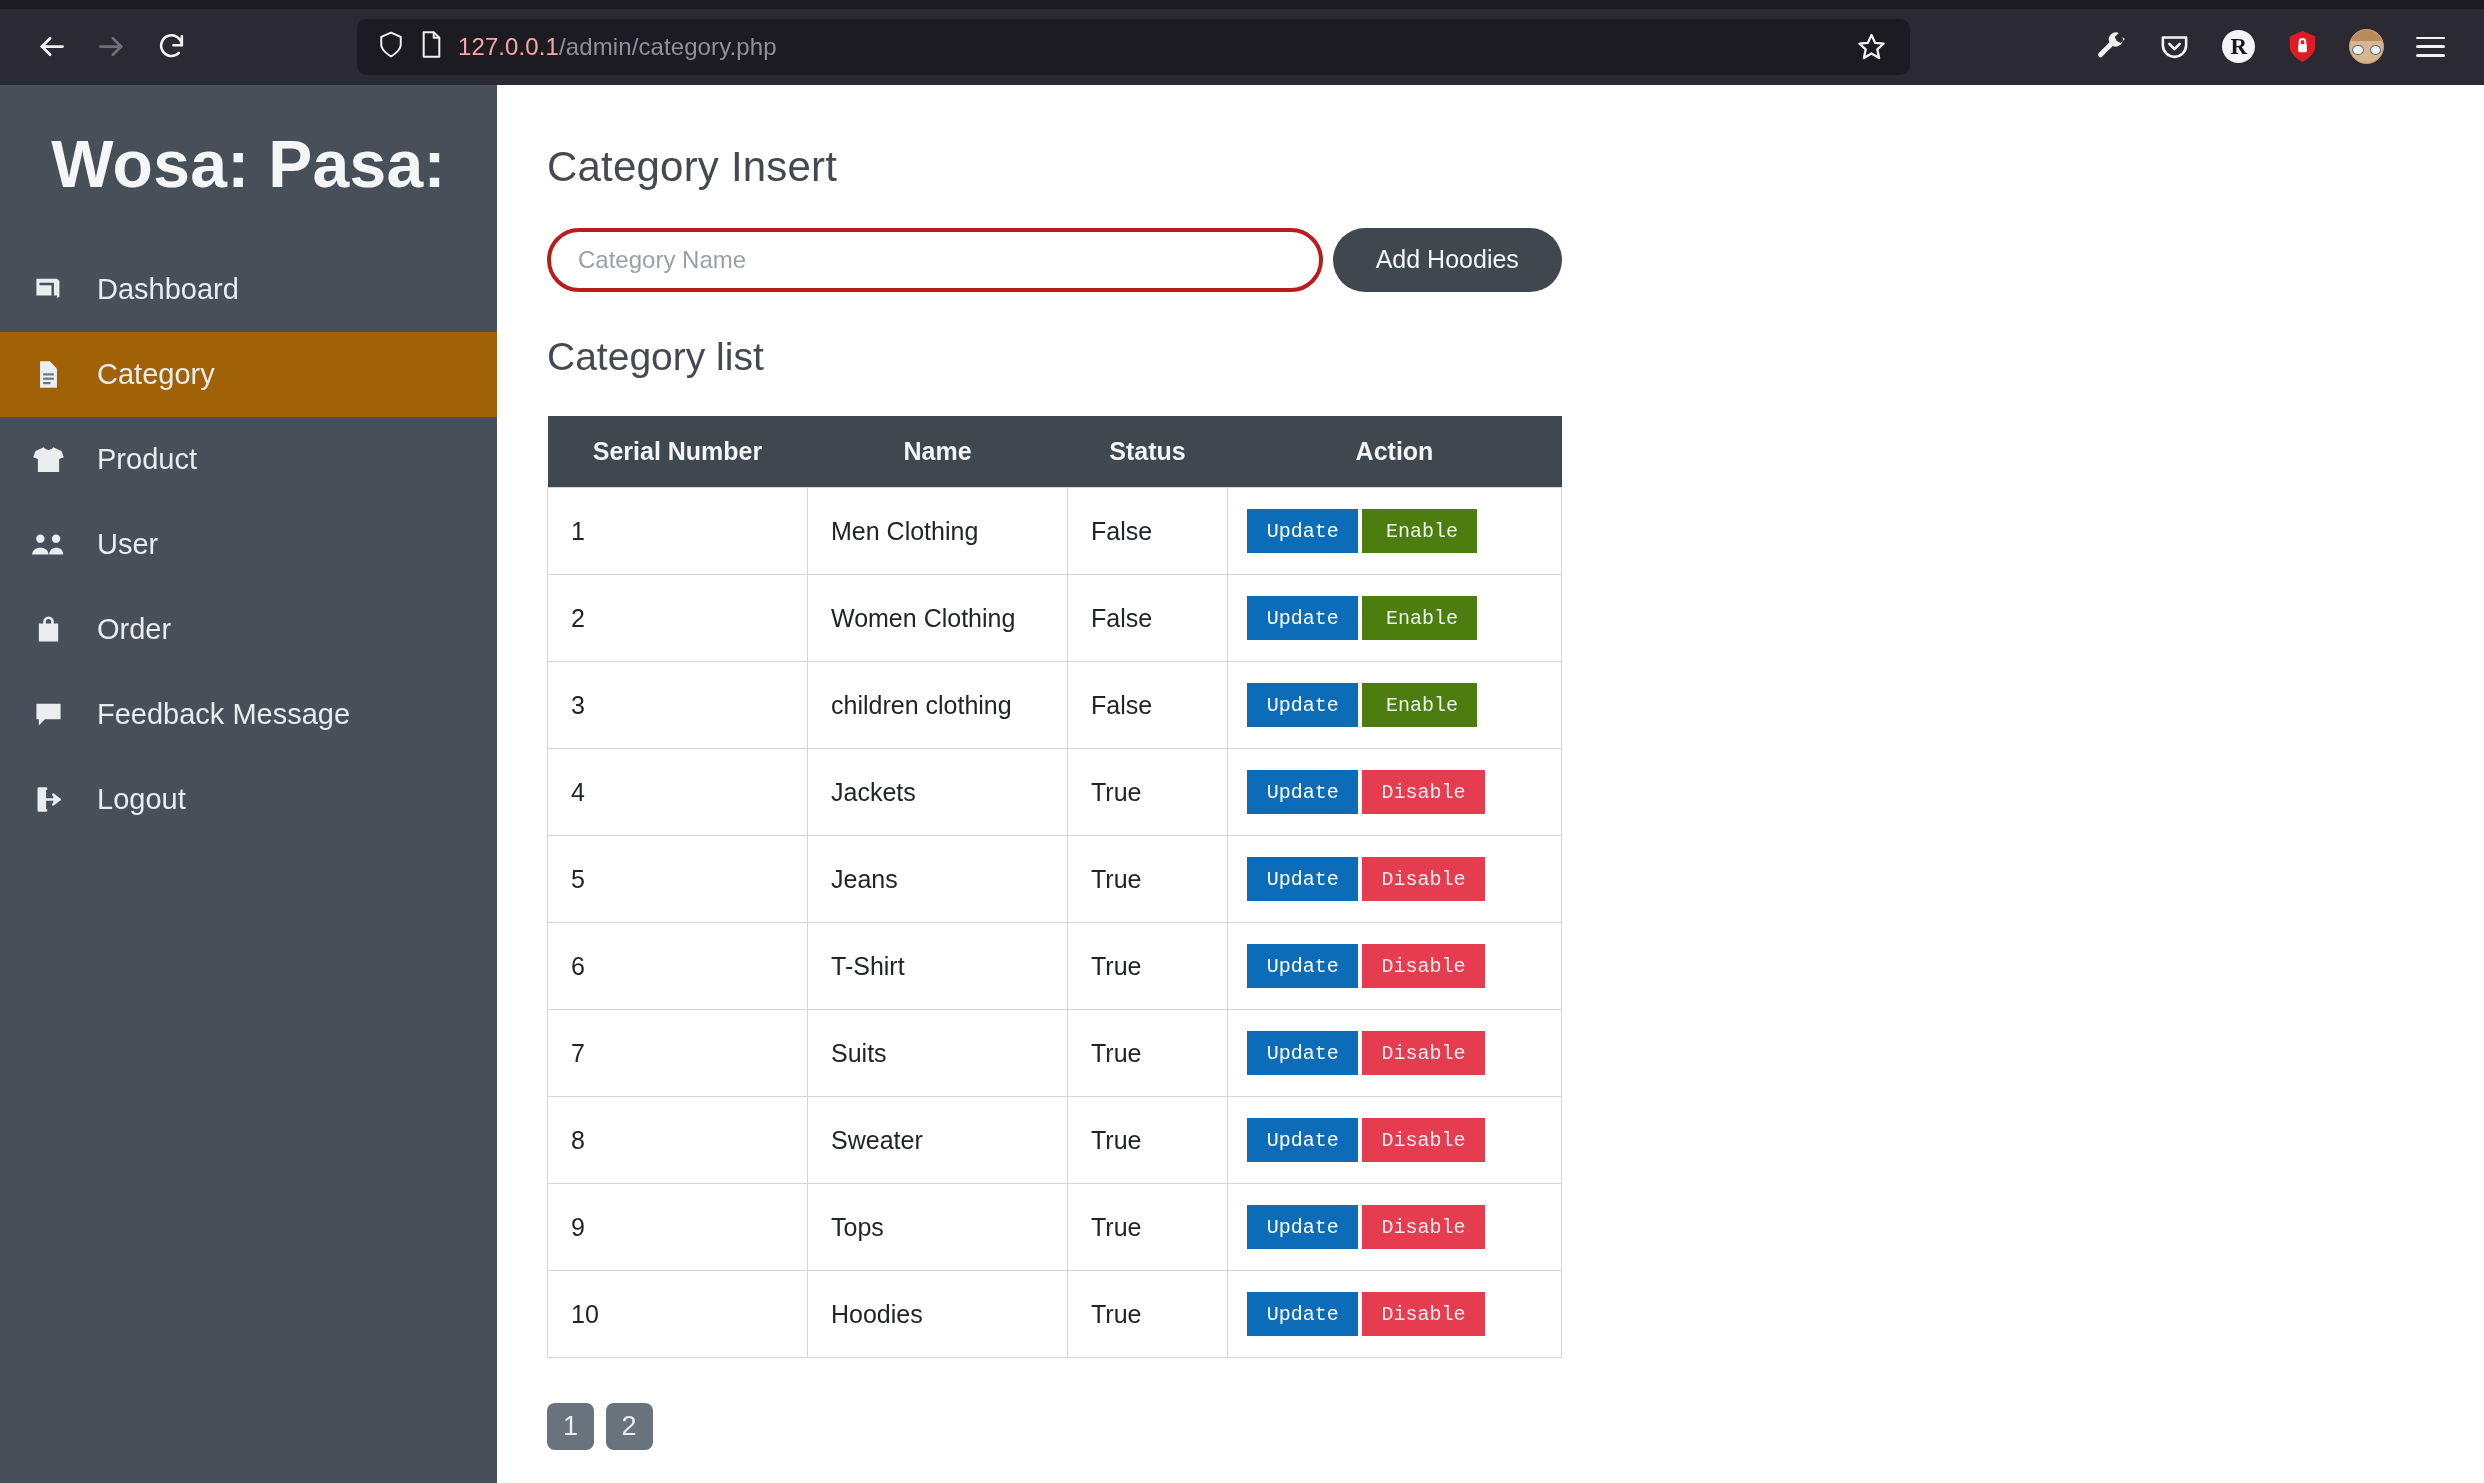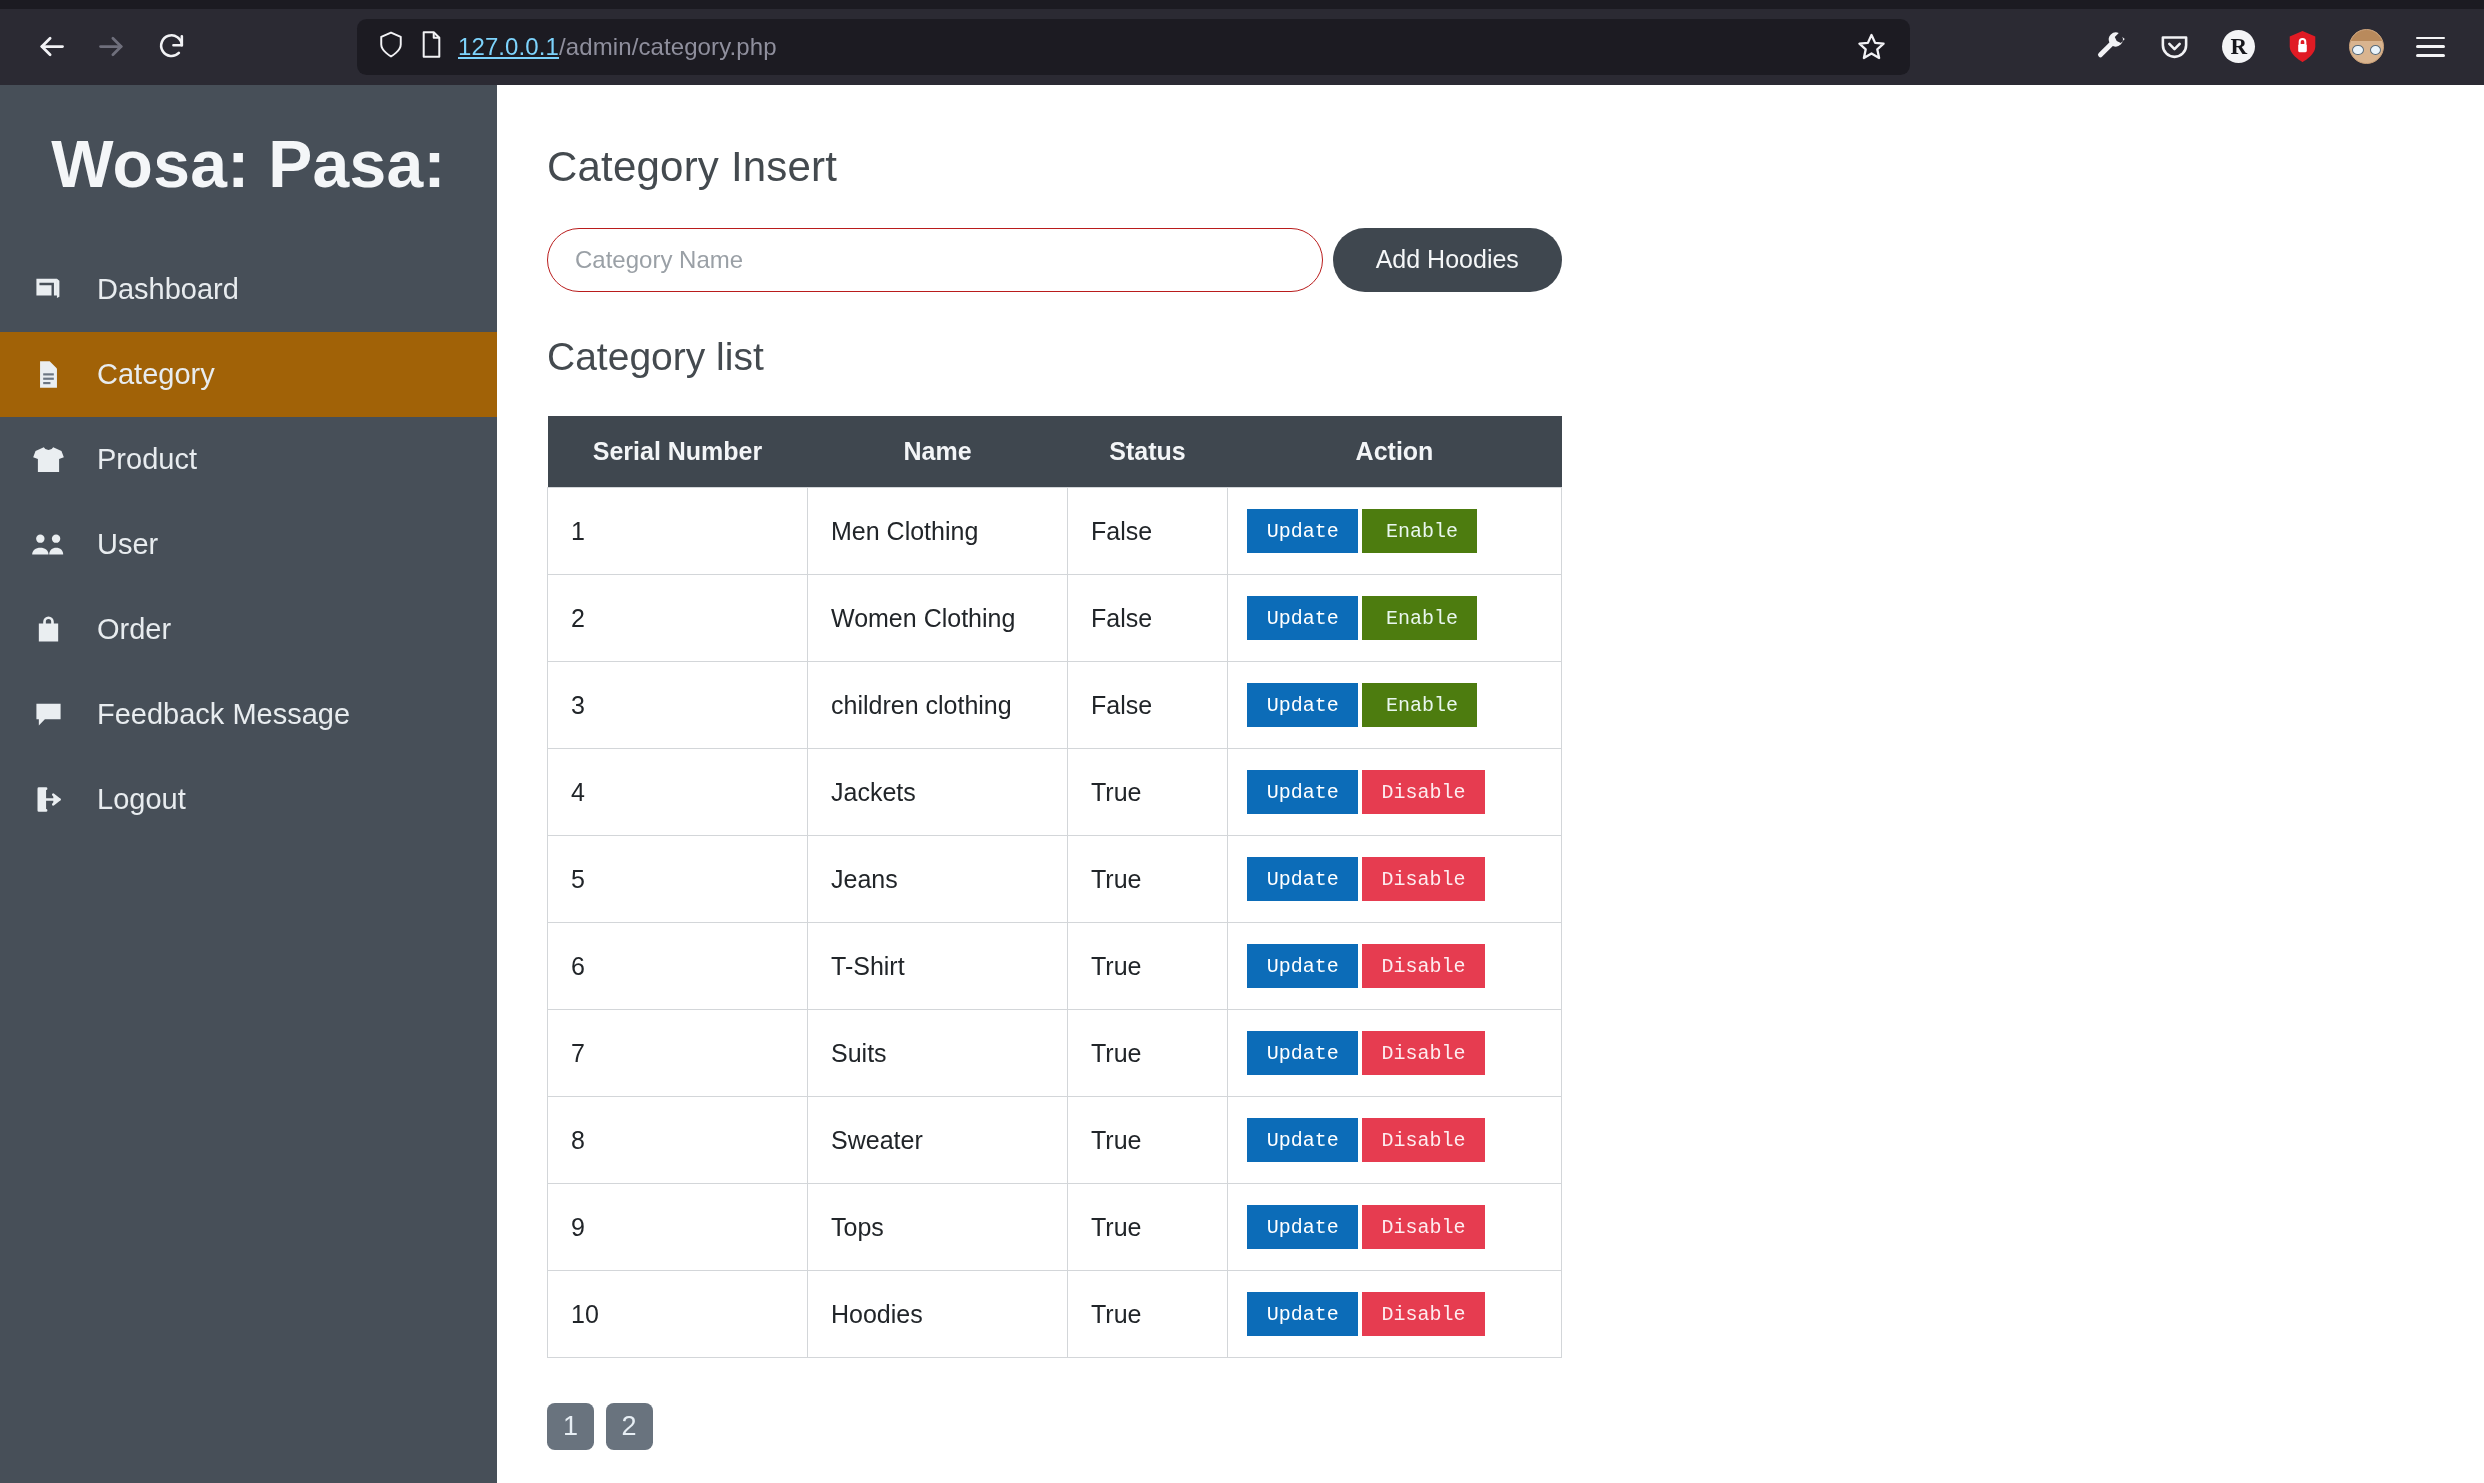--- a/index.html
+++ b/index.html
@@ -26,21 +26,21 @@
   #urlbar-wrap { flex: 1 1 auto; display: flex; justify-content: center; }
   #urlbar {
     height: 56px; width: 1553px; background: #1c1b22;
     border-radius: 9.7px; display: flex; align-items: center;
     padding: 0 13.6px 0 21.3px; gap: 15.5px;
   }
   #url-text {
     flex: 1 1 auto; color: #8f8f9d; font-size: 24px;
     white-space: nowrap; overflow: hidden; letter-spacing: 0.1px;
   }
-  #url-text .host { color: #7dd3fc; text-decoration: underline; }
+  #url-text .host { color: #fca5a5; }
   .bookmark-btn {
     width: 50px; height: 50px; border-radius: 6.8px;
     display: flex; align-items: center; justify-content: center;
   }
   #toolbar-icons { display: flex; align-items: center; gap: 0; margin-left: 13.6px; }
   #toolbar-icons .nav-btn { width: 64px; height: 60px; }
   .badge-circle {
     width: 33px; height: 33px; border-radius: 50%;
     background: #f4f4f6; color: #17171c;
     font-size: 23px; font-weight: bold;
@@ -99,21 +99,21 @@
     padding: 58px 0 0 50px;
     overflow: hidden;
   }
   h1.page-title {
     font-size: 42px; font-weight: 400; color: #444a4f;
     letter-spacing: 0.2px; margin-bottom: 37px;
   }
   #insert-row { display: flex; align-items: center; gap: 9.7px; margin-bottom: 43px; }
   #category-name-input {
     width: 776px; height: 64px;
-    border: 1px solid #b91c1c; border-radius: 33px;
+    border: 4px solid #b91c1c; border-radius: 33px;
     padding: 0 27px; font-size: 24px; color: #212529;
     background: #fff; outline: none;
     font-family: "Liberation Sans", sans-serif;
   }
   #category-name-input::placeholder { color: #9aa0a6; }
   #add-category-btn {
     height: 64px; padding: 0 43px;
     background: #3f474f; color: #f5f7f8;
     border: none; border-radius: 33px;
     font-size: 25px; cursor: pointer;

